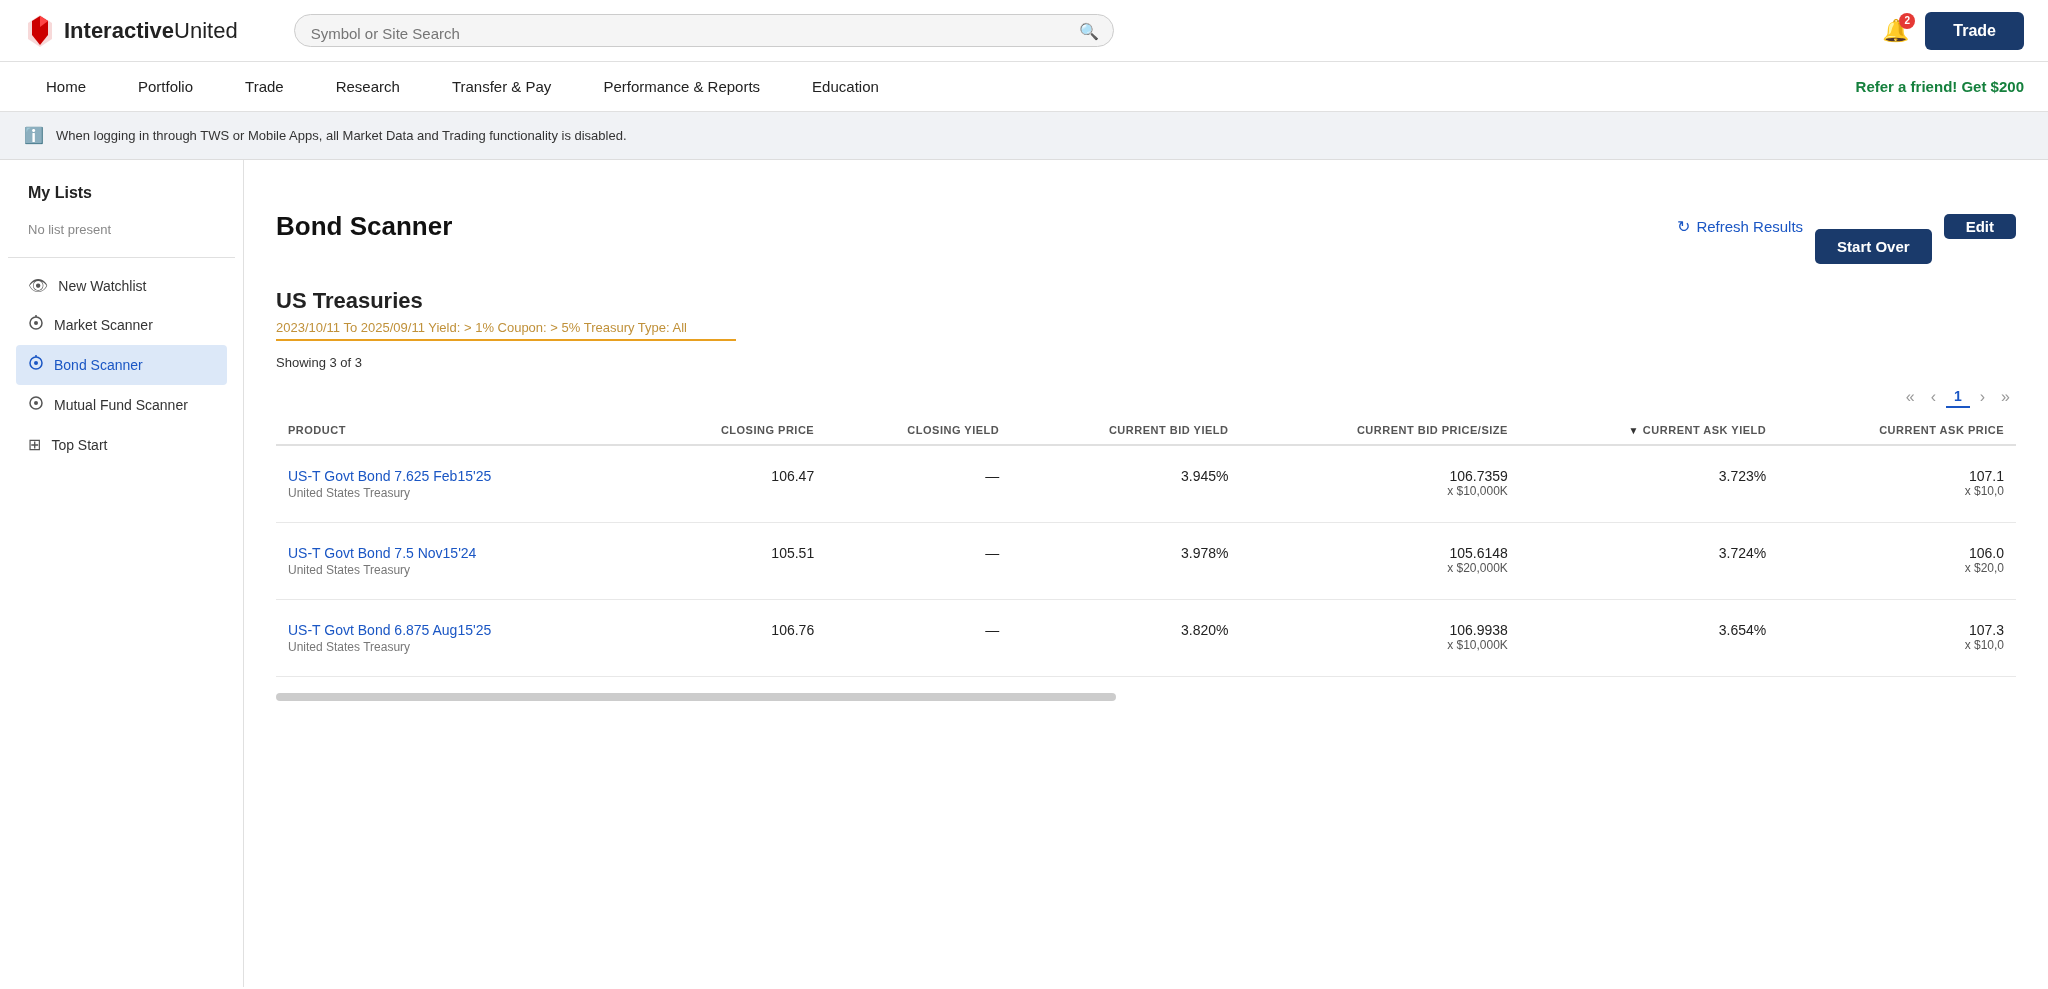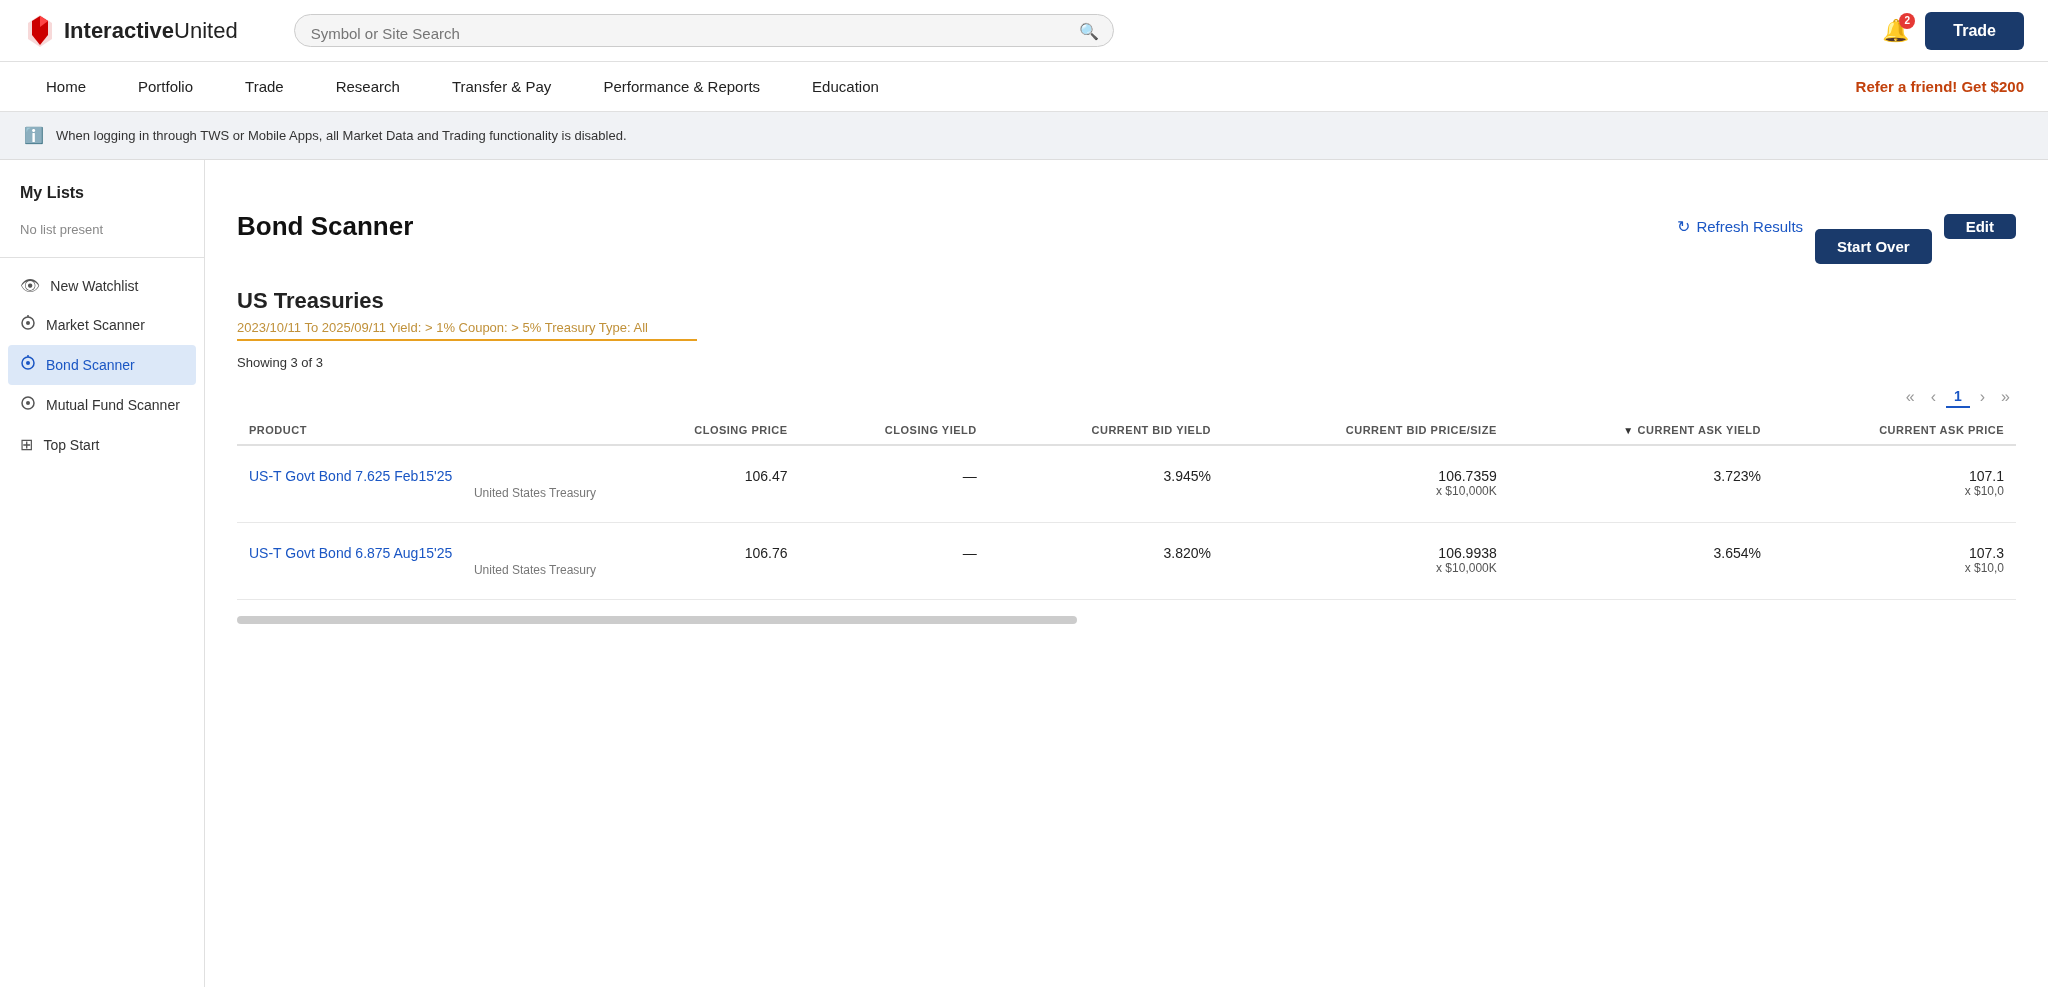--- a/index.html
+++ b/index.html
@@ -17,31 +17,31 @@
     .header-right { display: flex; align-items: center; gap: 16px; margin-left: auto; }
     .bell-wrap { position: relative; cursor: pointer; }
     .bell-icon { font-size: 22px; color: #444; }
     .bell-badge { position: absolute; top: -5px; right: -6px; background: #e53935; color: #fff; font-size: 10px; font-weight: 700; border-radius: 50%; width: 16px; height: 16px; display: flex; align-items: center; justify-content: center; }
     .trade-btn { background: #1a3a6b; color: #fff; border: none; border-radius: 6px; padding: 10px 28px; font-size: 16px; font-weight: 600; cursor: pointer; }
 
     
     .nav { display: flex; align-items: center; padding: 0 24px; height: 50px; border-bottom: 1px solid #e0e0e0; background: #fff; }
     .nav-items { display: flex; align-items: center; gap: 8px; flex: 1; }
     .nav-item { padding: 0 22px; font-size: 15px; color: #222; cursor: pointer; height: 50px; display: flex; align-items: center; white-space: nowrap; }
-    .nav-refer { color: #c2410c; font-size: 15px; font-weight: 600; cursor: pointer; margin-left: auto; white-space: nowrap; }
+    .nav-refer { color: #15803d; font-size: 15px; font-weight: 600; cursor: pointer; margin-left: auto; white-space: nowrap; }
 
     
     .info-banner { display: flex; align-items: center; gap: 12px; padding: 14px 24px; background: #f0f2f5; border-bottom: 1px solid #ddd; font-size: 13px; color: #333; }
     .info-icon { color: #555; font-size: 16px; flex-shrink: 0; }
 
     
     .main-layout { display: flex; min-height: calc(100vh - 162px); }
 
     
-    .sidebar { width: 205px; border-right: 1px solid #e0e0e0; padding: 24px 0; flex-shrink: 0; }
+    .sidebar { width: 244px; border-right: 1px solid #e0e0e0; padding: 24px 8px; flex-shrink: 0; }
     .sidebar-title { font-size: 16px; font-weight: 700; padding: 0 20px 12px; }
     .sidebar-empty { font-size: 13px; color: #888; padding: 8px 20px 16px; }
     .sidebar-divider { border: none; border-top: 1px solid #e0e0e0; margin: 4px 0 8px; }
     .sidebar-item { display: flex; align-items: center; gap: 10px; padding: 10px 20px; font-size: 14px; color: #333; cursor: pointer; border-radius: 0; }
     .sidebar-item.active { background: #dce8f8; color: #1a56c4; font-weight: 500; border-radius: 4px; margin: 0 8px; padding: 10px 12px; }
     .sidebar-item .s-icon { font-size: 16px; color: #555; flex-shrink: 0; }
     .sidebar-item.active .s-icon { color: #1a56c4; }
 
     
     .content { flex: 1; padding: 28px 32px; overflow-x: hidden; }
@@ -64,21 +64,21 @@
     .pagination-row { display: flex; align-items: center; justify-content: flex-end; gap: 4px; margin-bottom: 8px; }
     .page-btn { background: none; border: none; color: #999; font-size: 16px; cursor: pointer; padding: 2px 6px; }
     .page-num { font-size: 14px; font-weight: 700; color: #1a56c4; border-bottom: 2px solid #1a56c4; padding: 2px 8px; }
     table { width: 100%; border-collapse: collapse; min-width: 900px; }
     thead th { font-size: 11px; font-weight: 600; color: #555; text-transform: uppercase; letter-spacing: 0.5px; padding: 8px 12px; text-align: right; border-bottom: 2px solid #e0e0e0; white-space: nowrap; }
     thead th:first-child { text-align: left; }
     tbody tr { border-bottom: 1px solid #e8e8e8; }
     tbody td { padding: 22px 12px; font-size: 14px; text-align: right; vertical-align: top; }
     tbody td:first-child { text-align: left; }
     .bond-name { color: #1a56c4; font-size: 14px; font-weight: 500; cursor: pointer; }
-    .bond-issuer { font-size: 12px; color: #777; margin-top: 2px; text-align: right; }
+    .bond-issuer { font-size: 12px; color: #777; margin-top: 2px; }
     .current-ask-yield-sort { display: flex; align-items: center; gap: 4px; justify-content: flex-end; }
     .sort-icon { color: #333; font-size: 10px; }
 
     
     .scroll-track { width: 840px; height: 8px; background: #ccc; border-radius: 4px; margin-top: 16px; }
   </style>
 </head>
 <body>
 
 <div class="header">
@@ -229,20 +229,38 @@
         <div style="font-size:12px;color:#555;">x $10,000K</div>
       </td>
       <td>3.723%</td>
       <td>
         <div>107.1</div>
         <div style="font-size:12px;color:#555;">x $10,0</div>
       </td>
     </tr>
             <tr>
       <td>
+        <div class="bond-name">US-T Govt Bond 7.5 Nov15'24</div>
+        <div class="bond-issuer">United States Treasury</div>
+      </td>
+      <td>105.51</td>
+      <td>—</td>
+      <td>3.978%</td>
+      <td>
+        <div>105.6148</div>
+        <div style="font-size:12px;color:#555;">x $20,000K</div>
+      </td>
+      <td>3.724%</td>
+      <td>
+        <div>106.0</div>
+        <div style="font-size:12px;color:#555;">x $20,0</div>
+      </td>
+    </tr>
+            <tr>
+      <td>
         <div class="bond-name">US-T Govt Bond 6.875 Aug15'25</div>
         <div class="bond-issuer">United States Treasury</div>
       </td>
       <td>106.76</td>
       <td>—</td>
       <td>3.820%</td>
       <td>
         <div>106.9938</div>
         <div style="font-size:12px;color:#555;">x $10,000K</div>
       </td>

